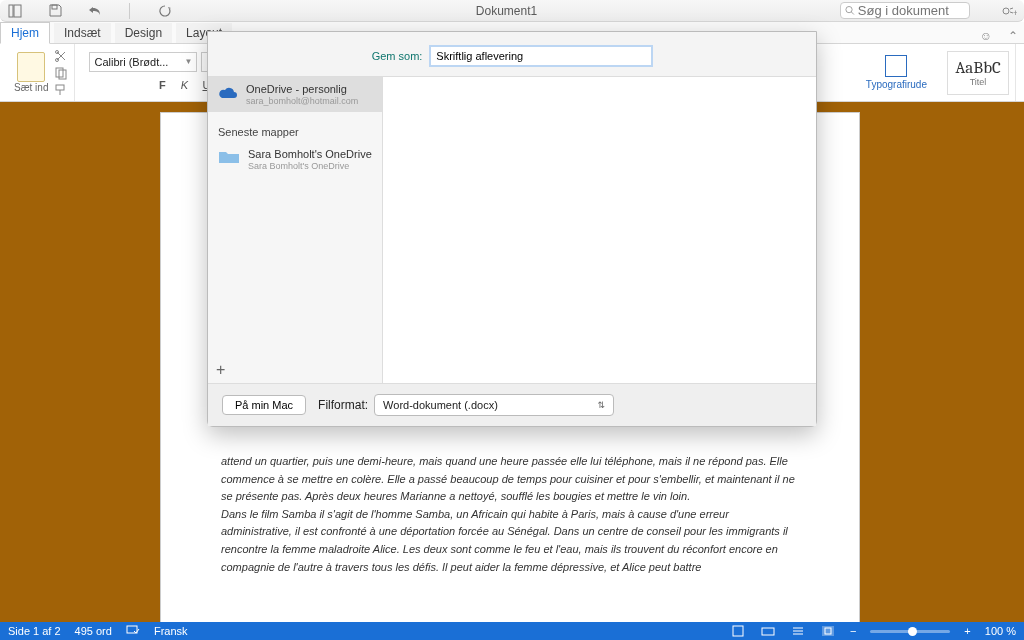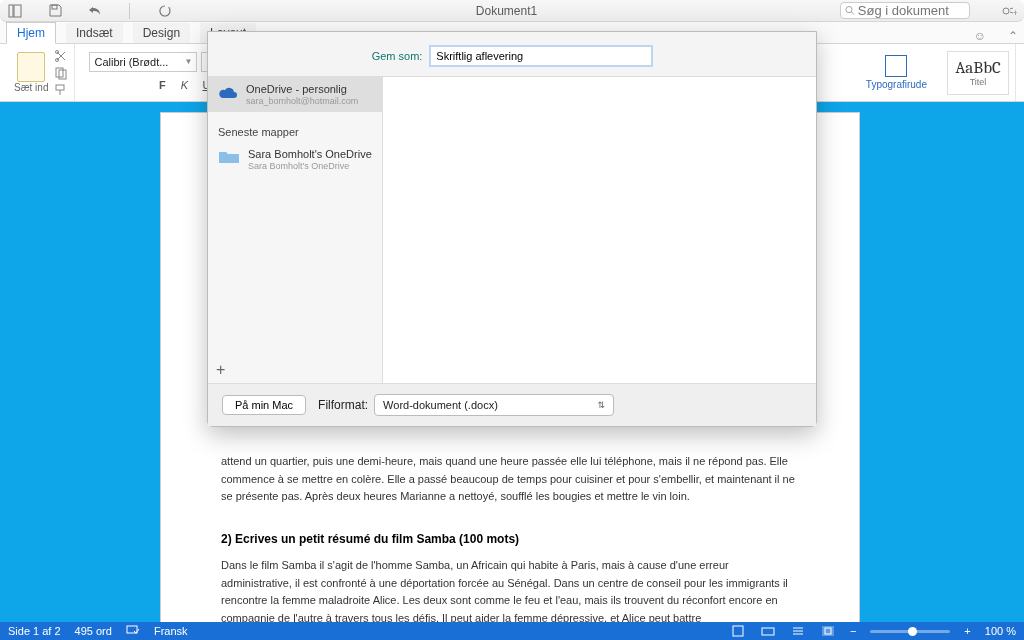--- a/index.html
+++ b/index.html
@@ -8,21 +8,21 @@
 
 .titlebar { height: 22px; background: linear-gradient(#f7f7f7,#ececec); border-bottom: 1px solid #d6d6d6; display: flex; align-items: center; padding: 0 6px; gap: 22px; border-radius: 6px; }
 .titlebar .tb-icon { width: 18px; height: 18px; display:flex; align-items:center; justify-content:center; color:#555; }
 .titlebar .doc-title { flex:1; text-align:center; color:#5a5a5a; font-size: 12px; }
 .titlebar .search-wrap { display:flex; align-items:center; background:#fff; border:1px solid #ccc; border-radius:4px; height:17px; width:130px; padding:0 4px; gap:3px; }
 .titlebar .search-wrap input { border:none; outline:none; font-size:13px; width:100%; color:#888; }
 .titlebar .right { display:flex; align-items:center; gap:6px; margin-left:8px;}
 .sep-v { width:1px; height:16px; background:#ccc; margin:0 3px;}
 
 
-.tabs { height: 22px; background: #fafafa; border-bottom: 1px solid #d6d6d6; display:flex; align-items:flex-end; padding-left:6px; gap:10px;}
+.tabs { height: 22px; background: #fafafa; border-bottom: 1px solid #d6d6d6; display:flex; align-items:flex-end; gap:4px;}
 .tab { padding:3px 10px; font-size:12px; color:#444; cursor:pointer; background:#f2f2f2;}
 .tab.active { background:#fff; border:1px solid #ccc; border-bottom:1px solid #fff; color:#1a6fd6; position:relative; top:1px;}
 .tabs .tabspacer{flex:1;}
 .tabs .face{color:#888; padding:0 6px;}
 
 
 .ribbon { height: 58px; background:#fff; border-bottom:1px solid #d6d6d6; display:flex; align-items:center; padding:0 8px; gap:8px;}
 .rgroup { display:flex; flex-direction:column; align-items:center; justify-content:center; gap:2px; height:100%; padding:0 6px;}
 .rgroup.border-r{border-right:1px solid #e6e6e6;}
 .paste-icon{width:28px;height:30px;border:1px solid #d7c27a;background:#fff9e3;border-radius:2px;}
@@ -34,21 +34,21 @@
 .dropdown .arrow{font-size:8px;color:#888;}
 .fmt-row{display:flex;gap:4px;margin-top:2px;}
 .fmt-btn{width:18px;height:18px;display:flex;align-items:center;justify-content:center;color:#555;font-size:11px;}
 .style-box{border:1px solid #ddd;background:#fff;height:44px;width:62px;display:flex;flex-direction:column;align-items:center;justify-content:center;}
 .style-prev{font-family:Cambria,Georgia,serif;font-size:17px;color:#333;}
 .style-name{font-size:9px;color:#777;}
 .typo-pane{display:flex;flex-direction:column;align-items:center;gap:2px;color:#2a6bbf;}
 .typo-pane .box{width:22px;height:22px;border:1px solid #2a6bbf;}
 
 
-.doc-area{position:absolute;top:102px;left:0;right:0;bottom:18px;background:#0ea5e9;overflow:hidden;}
+.doc-area{position:absolute;top:102px;left:0;right:0;bottom:18px;background:#a16207;overflow:hidden;font-style:italic;}
 .page{position:absolute;left:160px;top:10px;width:700px;background:#fff;border:1px solid #ccc;padding:40px 60px;font-size:11px;line-height:1.6;color:#333;min-height:900px;}
 .page h3{font-size:12px;font-weight:bold;margin:24px 0 8px;color:#000;}
 
 
 .status{position:absolute;bottom:0;left:0;right:0;height:18px;background:#1a6fd6;color:#fff;display:flex;align-items:center;font-size:11px;padding:0 8px;gap:14px;}
 .status .spacer{flex:1;}
 .status .view-ic{width:16px;height:14px;display:flex;align-items:center;justify-content:center;}
 .zoom-slider{width:80px;height:3px;background:rgba(255,255,255,.4);position:relative;border-radius:2px;}
 .zoom-thumb{position:absolute;left:38px;top:-3px;width:9px;height:9px;background:#fff;border-radius:50%;}
 
@@ -197,21 +197,20 @@
       <div class="style-prev">AaBbC</div>
       <div class="style-name">Titel</div>
     </div>
   </div>
 </div>
 
 <div class="doc-area">
   <div class="page">
     <div style="height:300px"></div>
     <p>attend un quartier, puis une demi-heure, mais quand une heure passée elle lui téléphone, mais il ne répond pas. Elle commence à se mettre en colère. Elle a passé beaucoup de temps pour cuisiner et pour s'embellir, et maintenant il ne se présente pas. Après deux heures Marianne a nettoyé, soufflé les bougies et mettre le vin loin.</p>
-    <h3>2) Ecrives un petit résumé du film Samba (100 mots)</h3>
     <p>Dans le film Samba il s'agit de l'homme Samba, un Africain qui habite à Paris, mais à cause d'une erreur administrative, il est confronté à une déportation forcée au Sénégal. Dans un centre de conseil pour les immigrants il rencontre la femme maladroite Alice. Les deux sont comme le feu et l'eau, mais ils trouvent du réconfort encore en compagnie de l'autre à travers tous les défis. Il peut aider la femme dépressive, et Alice peut battre</p>
   </div>
 </div>
 
 <div class="status">
   <span>Side 1 af 2</span>
   <span>495 ord</span>
   <span><svg width="14" height="12" viewBox="0 0 14 12">
         <rect x="1" y="2" width="10" height="7" fill="none" stroke="#fff"></rect>
         <path d="M8 7l2 2 3-4" stroke="#fff" fill="none"></path>

